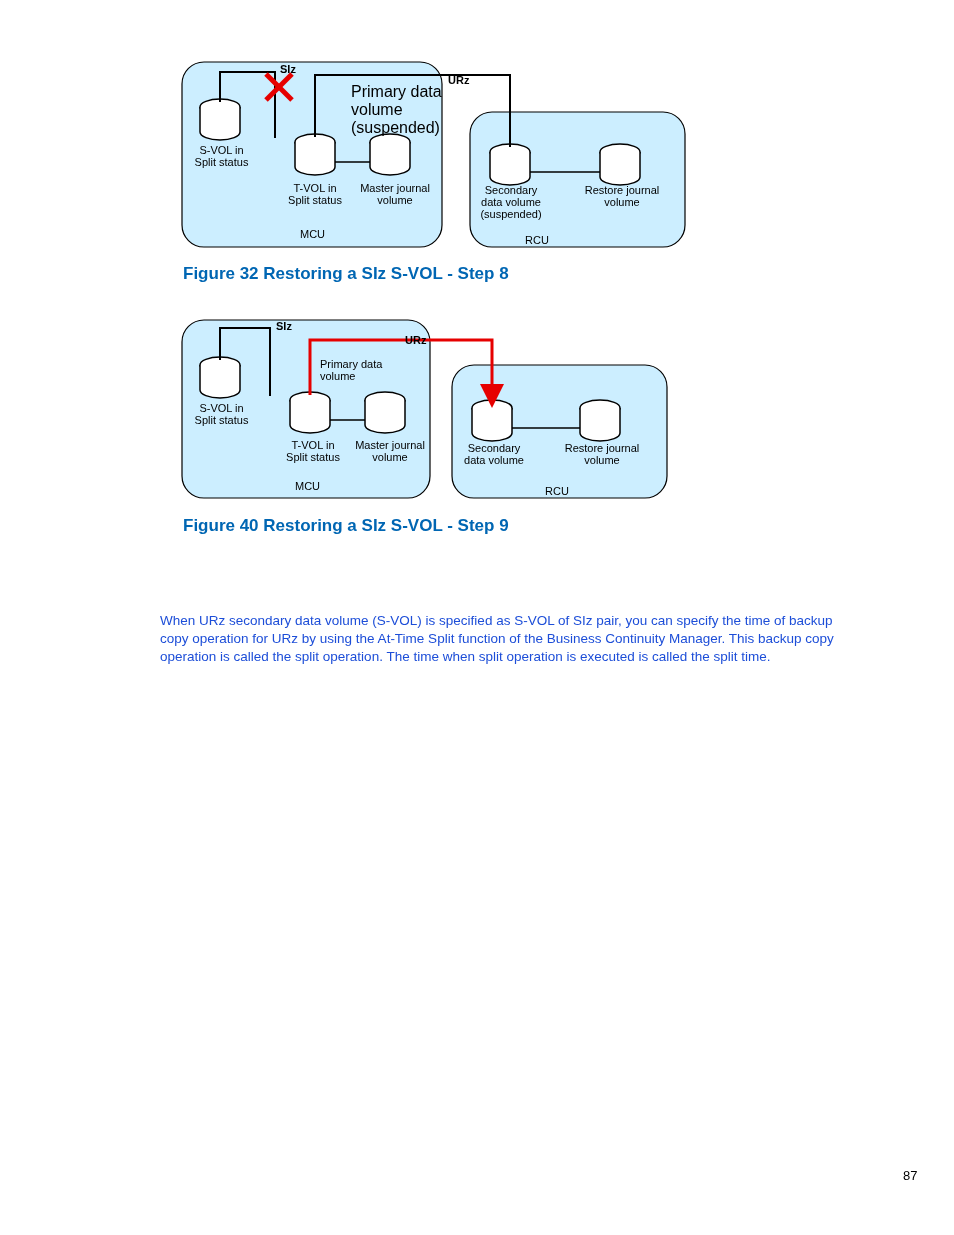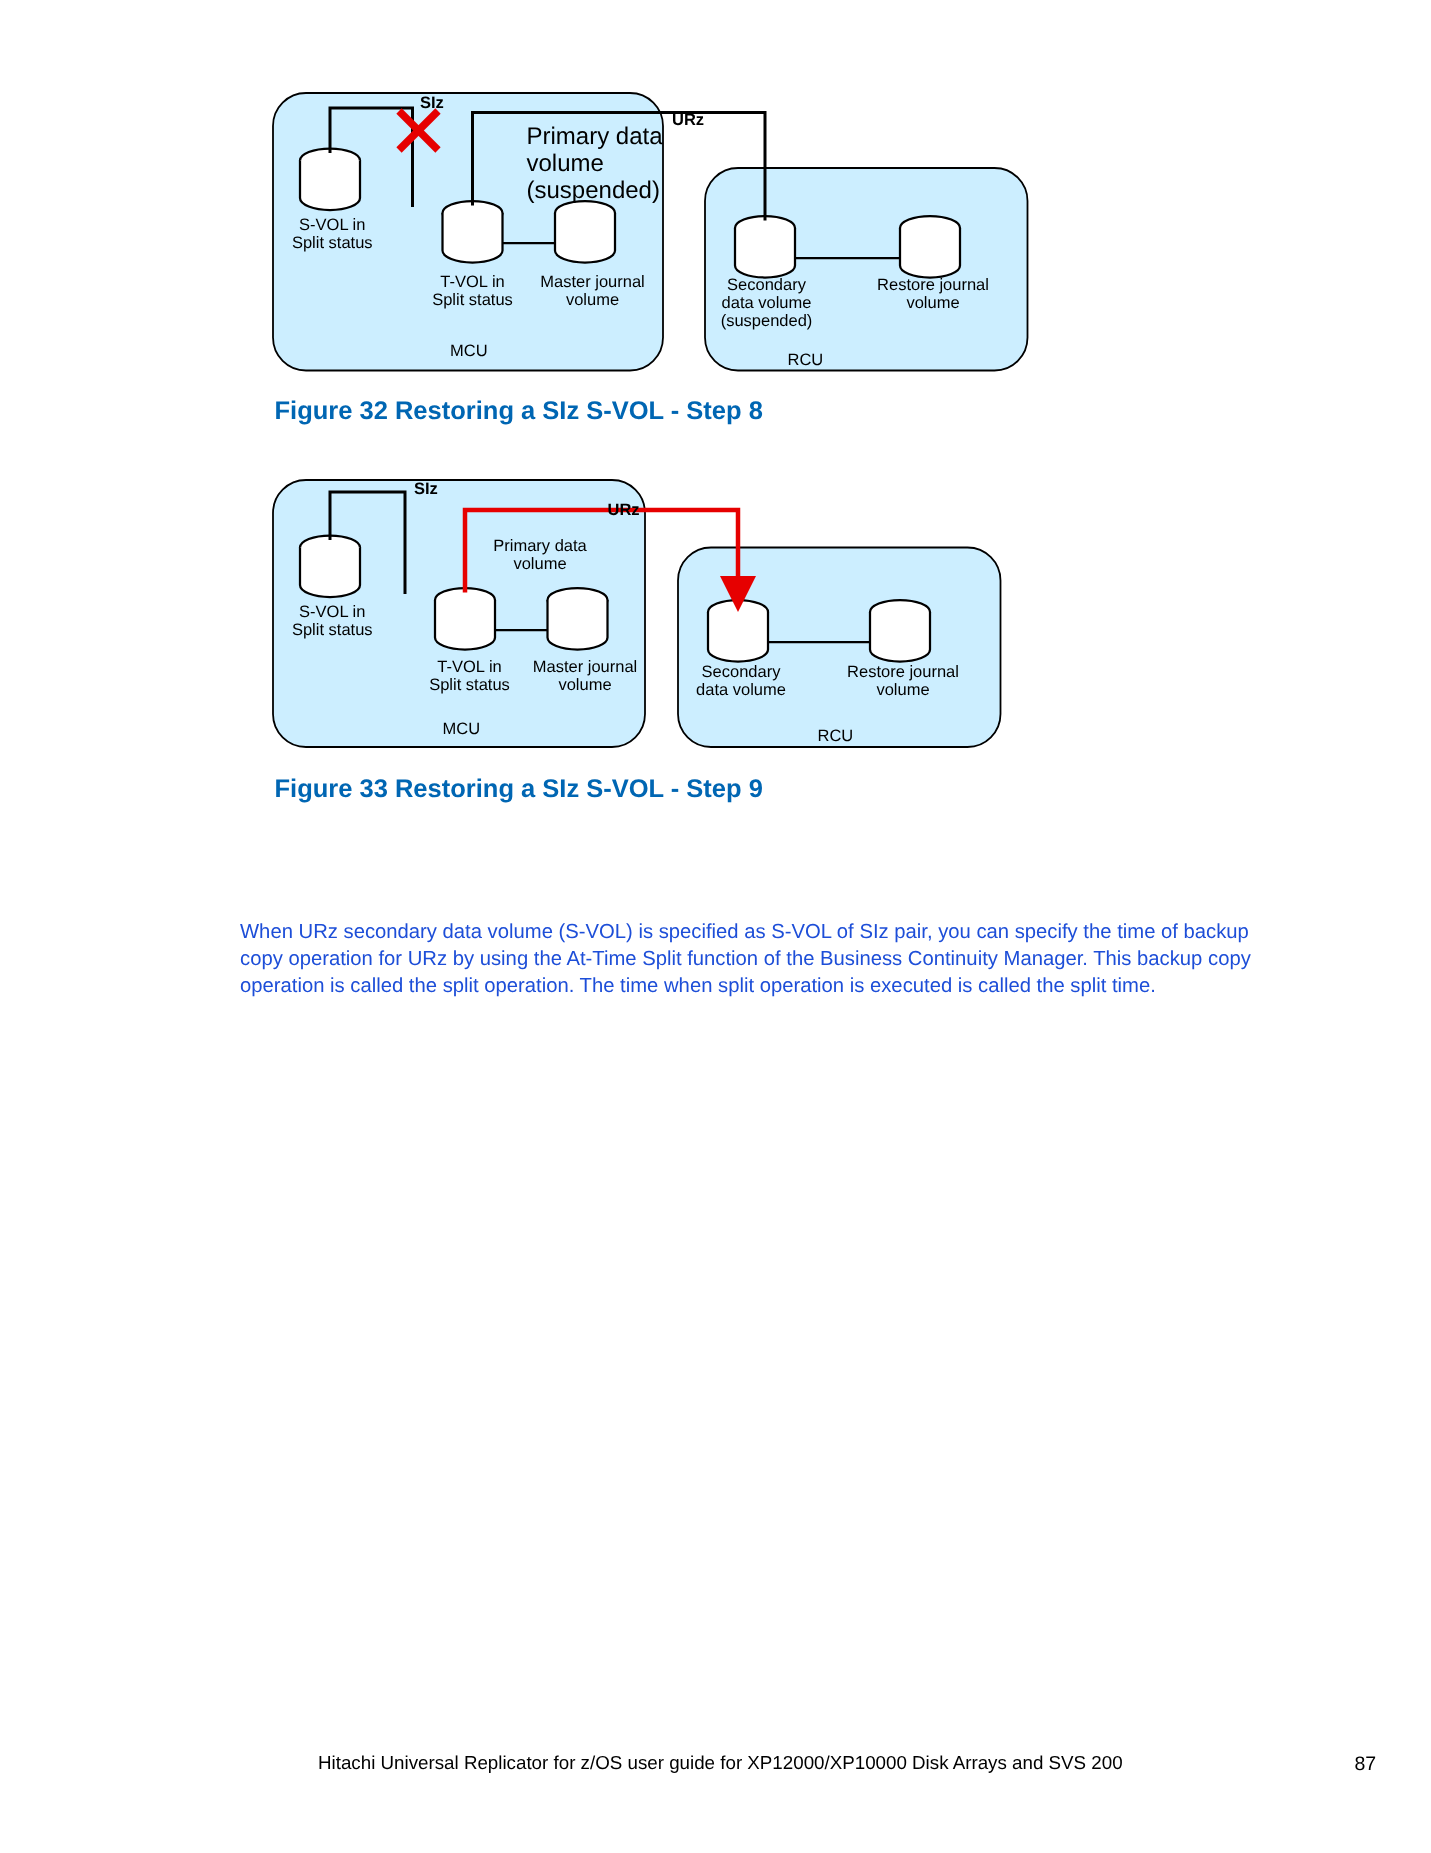--- a/index.html
+++ b/index.html
@@ -151,37 +151,36 @@
     </svg>
 
     <div style="position:absolute; left:96px; top:10px; font-size:11px; font-weight:bold;">SIz</div>
     <div style="position:absolute; left:225px; top:24px; font-size:11px; font-weight:bold;">URz</div>
     <div style="position:absolute; left:14px; top:92px; font-size:11px; text-align:center; width:55px;">
       <span>S-VOL in</span><br><span>Split status</span>
     </div>
     <div style="position:absolute; left:98px; top:129px; font-size:11px; text-align:center; width:70px;">
       <span>T-VOL in</span><br><span>Split status</span>
     </div>
-    <div style="position:absolute; left:140px; top:48px; font-size:11px; width:80px;text-align:center;">
+    <div style="position:absolute; left:140px; top:48px; font-size:11px; width:80px;">
       <span>Primary data</span><br><span>volume</span>
     </div>
     <div style="position:absolute; left:170px; top:129px; font-size:11px; text-align:center; width:80px;">
       <span>Master journal</span><br><span>volume</span>
     </div>
     <div style="position:absolute; left:280px; top:132px; font-size:11px; text-align:center; width:68px;">
       <span>Secondary</span><br><span>data volume</span>
     </div>
     <div style="position:absolute; left:380px; top:132px; font-size:11px; text-align:center; width:84px;">
       <span>Restore journal</span><br><span>volume</span>
     </div>
     <div style="position:absolute; left:115px; top:170px; font-size:11px;">MCU</div>
     <div style="position:absolute; left:365px; top:175px; font-size:11px;">RCU</div>
   </div>
 
-  <div class="caption" style="left:183px; top:516px;">Figure 33 Restoring a SIz S-VOL - Step 9</div>
+  <div class="caption" style="left:183px; top:516px;">Figure 40 Restoring a SIz S-VOL - Step 9</div>
 
 
   <div class="bodytext" style="left:160px; top:612px; width:700px;">When URz secondary data volume (S-VOL) is specified as S-VOL of SIz pair, you can specify the time of backup copy operation for URz by using the At-Time Split function of the Business Continuity Manager. This backup copy operation is called the split operation. The time when split operation is executed is called the split time.</div>
 
-  <div class="footer" style="left:212px; top:1168px;">Hitachi Universal Replicator for z/OS user guide for XP12000/XP10000 Disk Arrays and SVS 200</div>
   <div class="pagenum" style="left:903px; top:1168px;">87</div>
 
 </div>
 
 </body></html>

